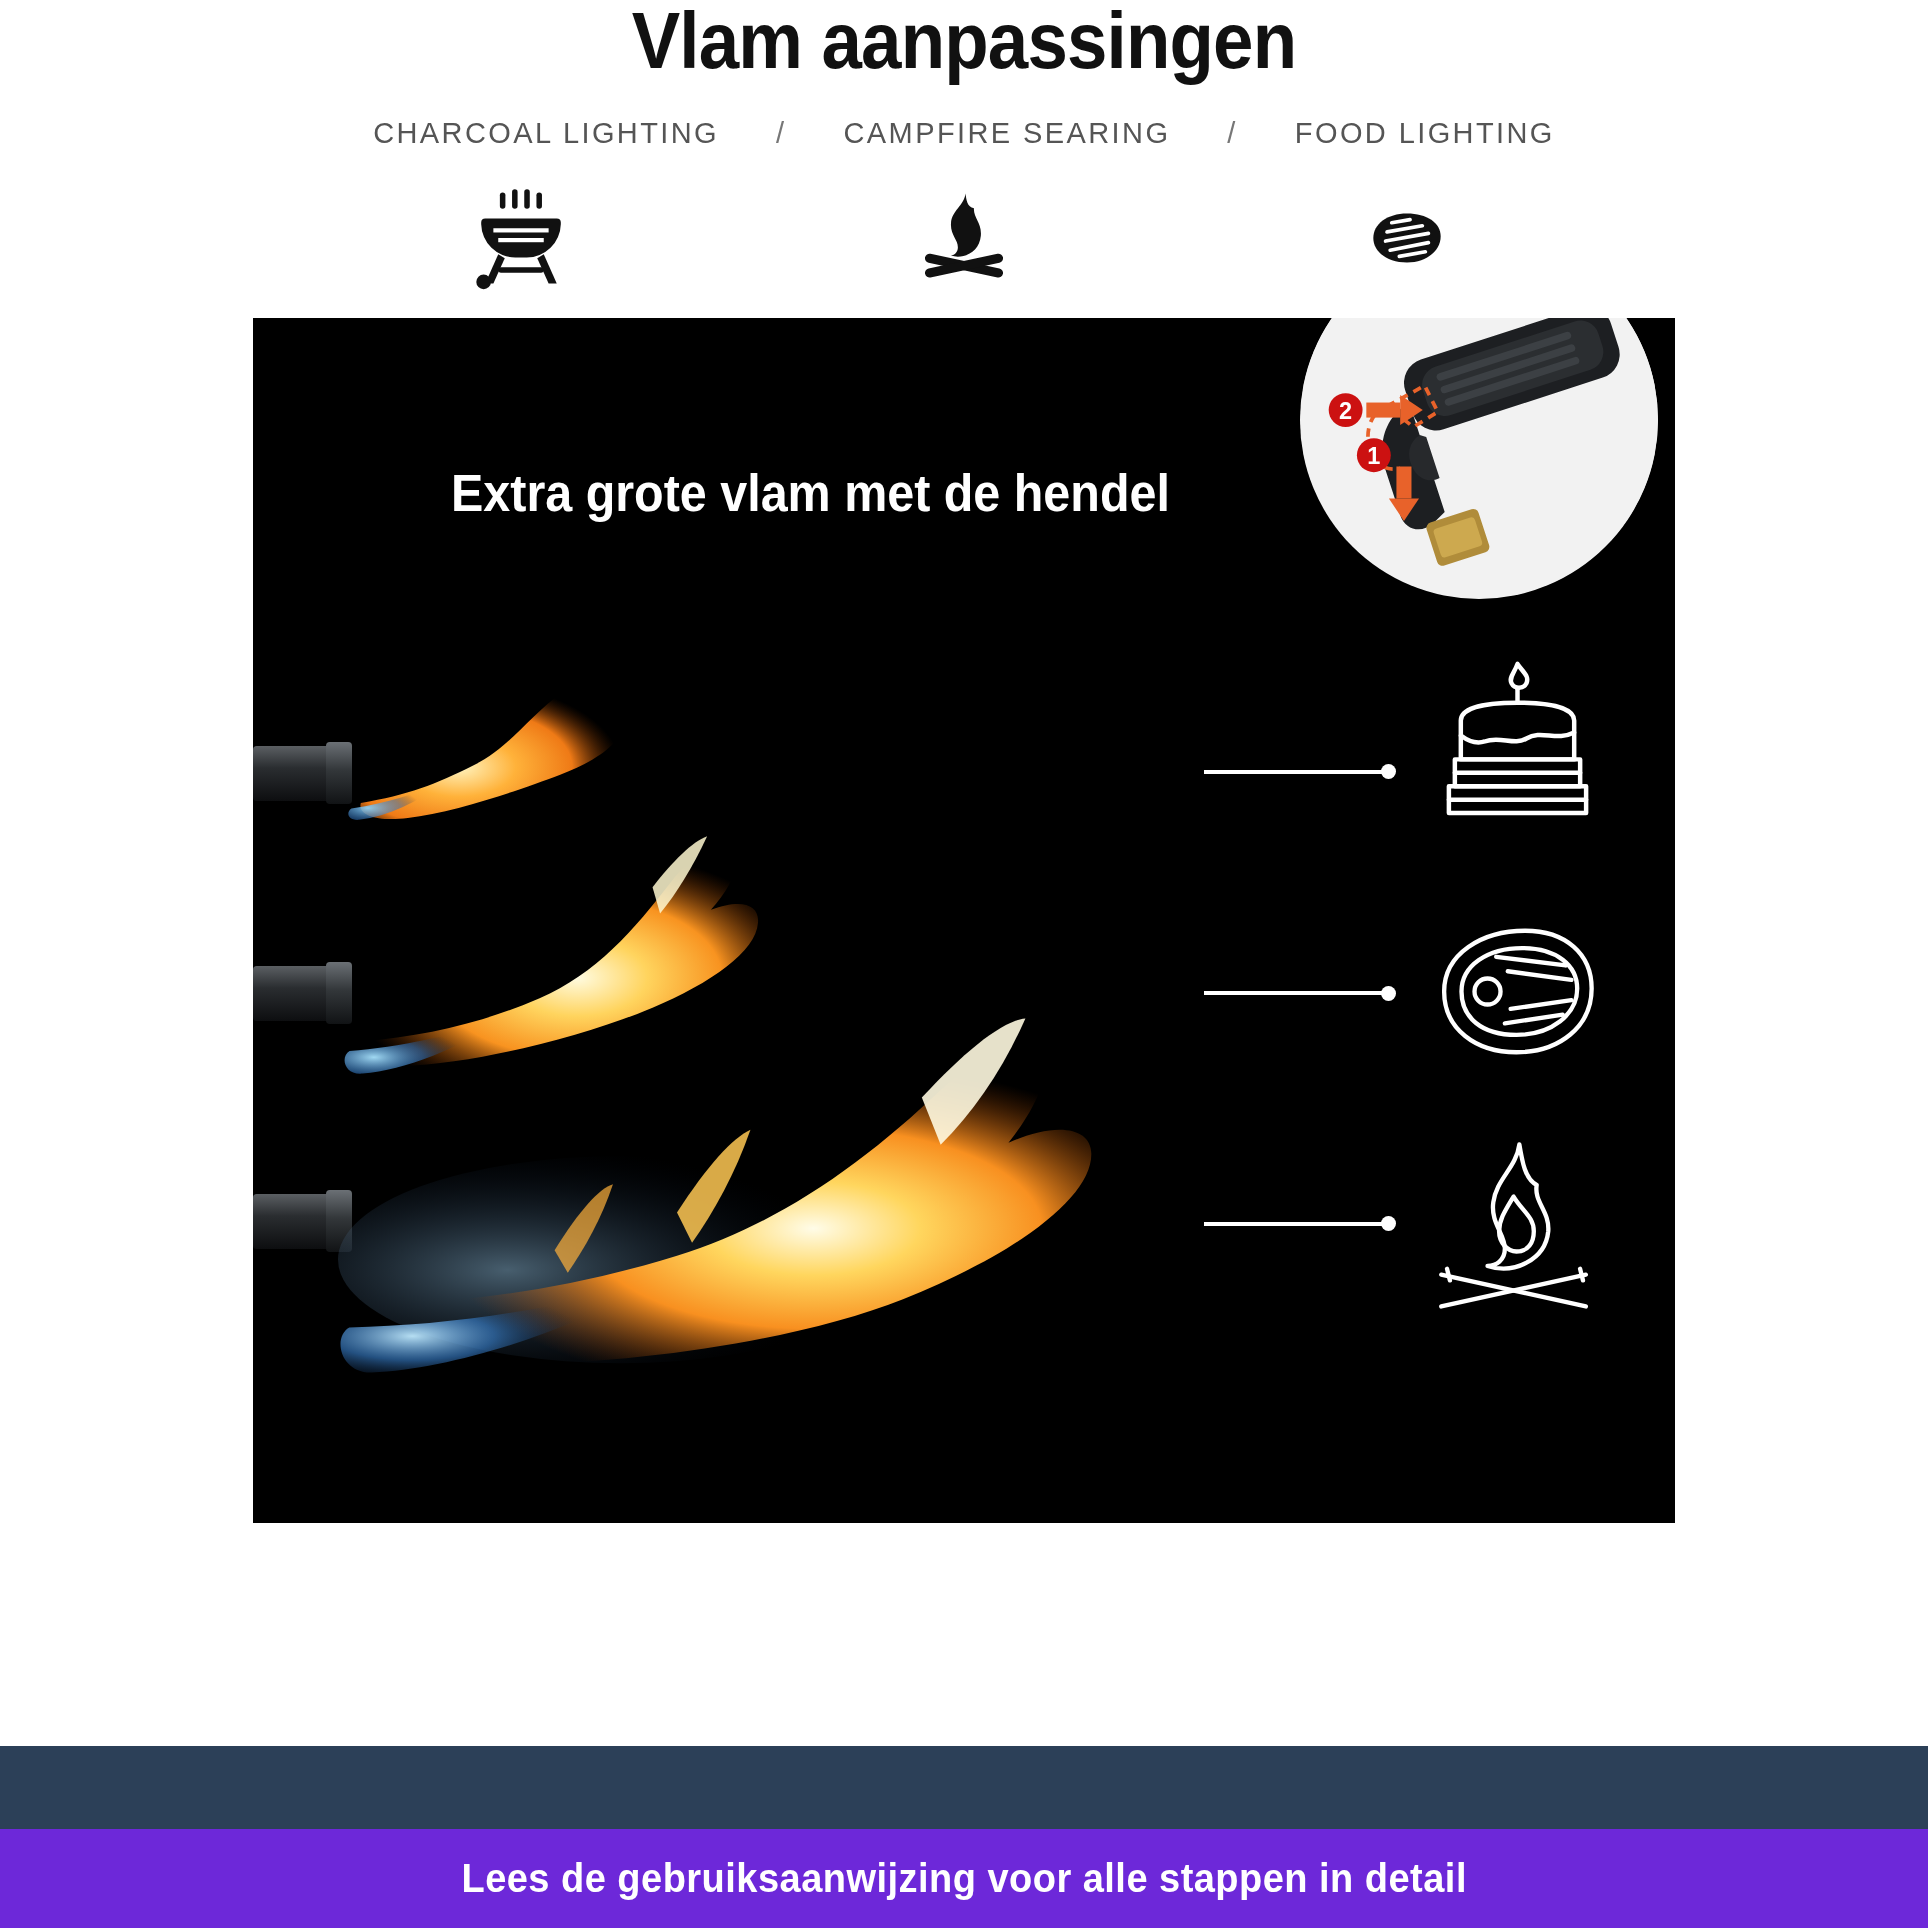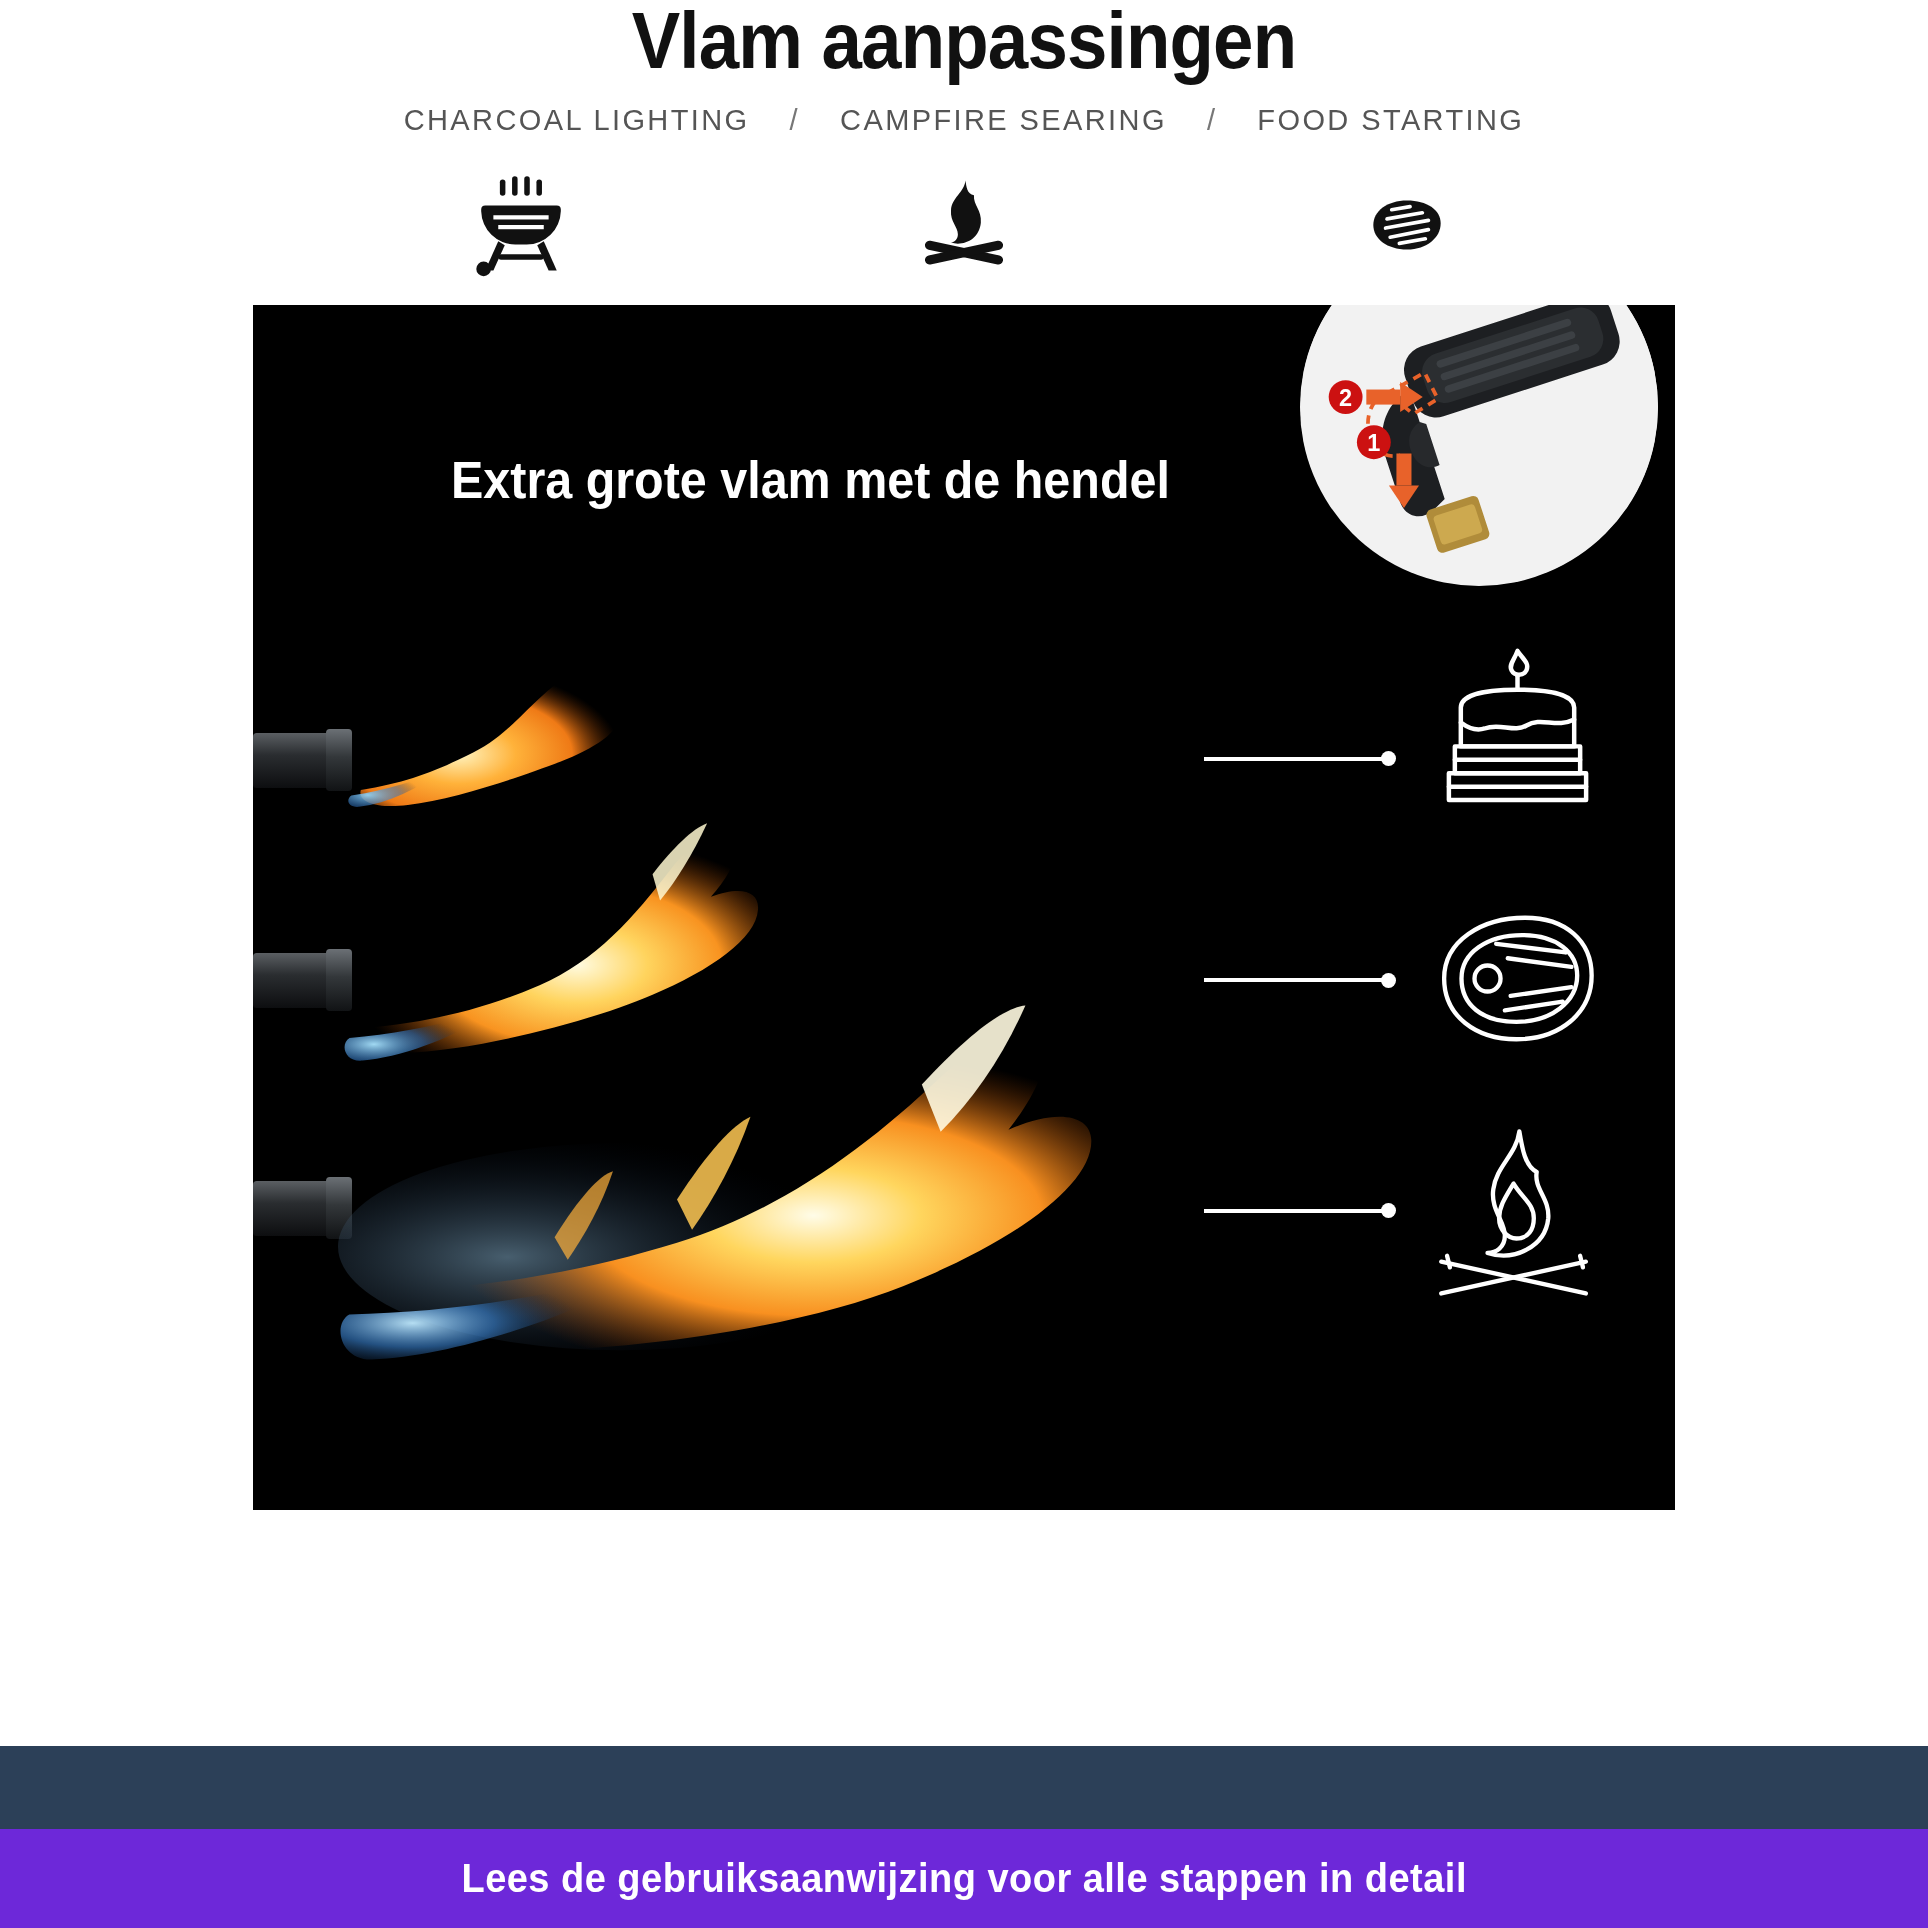--- a/index.html
+++ b/index.html
@@ -31,25 +31,25 @@
     font-family: "Liberation Sans Narrow", "Liberation Sans", sans-serif;
     font-size: 79px;
     font-weight: bold;
     letter-spacing: -0.9px;
     color: #111111;
     line-height: 1.05;
     margin: 0;
     transform: scaleX(0.92);
   }
   .subtitle-row {
-    margin-top: 21px;
+    margin-top: 34px;
     display: flex;
     justify-content: center;
     align-items: center;
-    gap: 0;
+    gap: 17px;
     color: #555555;
     font-size: 29px;
     letter-spacing: 2.4px;
     font-weight: 400;
   }
   .subtitle-item {
     white-space: nowrap;
   }
   .subtitle-sep {
     padding: 0 40px;
@@ -191,21 +191,21 @@
 
 <div class="page">
 
   <div class="header">
     <h1 class="title">Vlam aanpassingen</h1>
     <div class="subtitle-row">
       <span class="subtitle-item">CHARCOAL LIGHTING</span>
       <span class="subtitle-sep">/</span>
       <span class="subtitle-item">CAMPFIRE SEARING</span>
       <span class="subtitle-sep">/</span>
-      <span class="subtitle-item">FOOD STARTING</span>
+      <span class="subtitle-item">FOOD LIGHTING</span>
     </div>
   </div>
 
   <div class="icon-row">
 
     <div class="icon-cell">
       <svg width="104" height="104" viewBox="0 0 64 64">
         <g fill="#111111">
           <rect x="19" y="4" width="3.4" height="10" rx="1.7"></rect>
           <rect x="26.5" y="2" width="3.4" height="12" rx="1.7"></rect>

